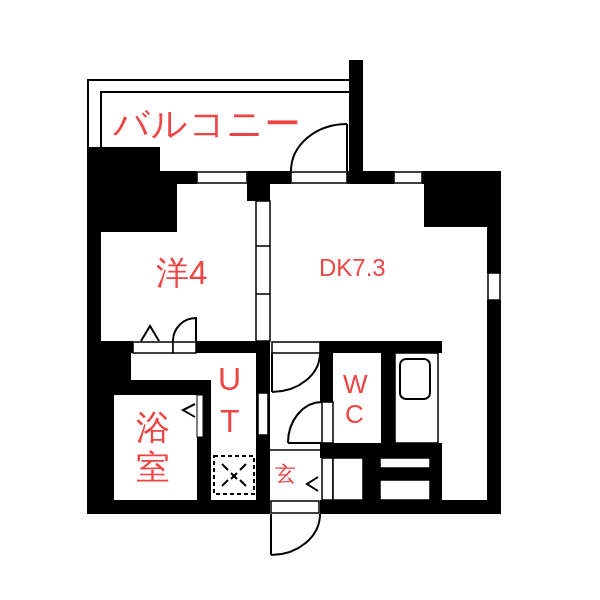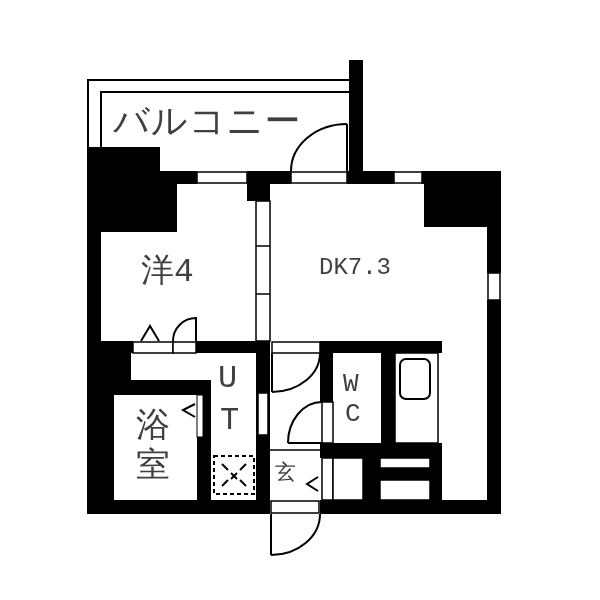--- a/index.html
+++ b/index.html
@@ -1,18 +1,18 @@
 <!DOCTYPE html>
 <html><head>
 <meta charset="utf-8">
 <style>
   html,body{margin:0;padding:0;background:#fff;}
   body{width:600px;height:600px;position:relative;overflow:hidden;font-family:"DejaVu Sans",sans-serif;}
   svg{position:absolute;left:0;top:0;}
-  .lbl{position:absolute;color:#404040;font-family:Liberation Mono, monospace;line-height:1;white-space:nowrap;}
+  .lbl{position:absolute;color:#ef4444;font-family:Liberation Sans, sans-serif;line-height:1;white-space:nowrap;}
 </style>
 </head>
 <body>
 
 <svg width="600" height="600" viewBox="0 0 600 600">
 
   <g fill="none" stroke="#000" stroke-width="2">
     <polyline points="88,147 88,80 349,80"></polyline>
     <polyline points="101,147 101,92 349,92"></polyline>
   </g>
@@ -125,21 +125,21 @@
   </g>
 
   <g fill="none" stroke="#000" stroke-width="2">
     <rect x="271" y="501" width="48" height="12" fill="#fff" stroke-width="1.5"></rect>
     <line x1="271" y1="514" x2="271" y2="555"></line>
     <path d="M271,555 A49,41 0 0 0 320,514"></path>
   </g>
 </svg>
 
 <div class="lbl" style="left:113px;top:106px;font-size:36px;letter-spacing:1px;">バルコニー</div>
-<div class="lbl" style="left:141px;top:256px;font-size:33px;">洋4</div>
+<div class="lbl" style="left:156px;top:256px;font-size:33px;">洋4</div>
 <div class="lbl" style="left:319px;top:256px;font-size:24px;">DK7.3</div>
 <div class="lbl" style="left:218px;top:363px;font-size:32px;">U</div>
 <div class="lbl" style="left:220px;top:405px;font-size:32px;">T</div>
 <div class="lbl" style="left:136px;top:410px;font-size:34px;">浴</div>
 <div class="lbl" style="left:136px;top:450px;font-size:34px;">室</div>
 <div class="lbl" style="left:343px;top:371px;font-size:26px;">W</div>
 <div class="lbl" style="left:345px;top:401px;font-size:26px;">C</div>
 <div class="lbl" style="left:275px;top:463px;font-size:21px;">玄</div>
 
 </body></html>

